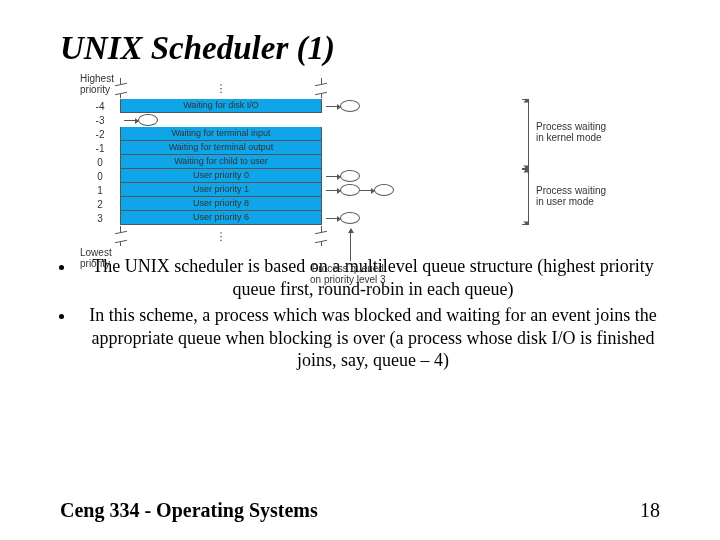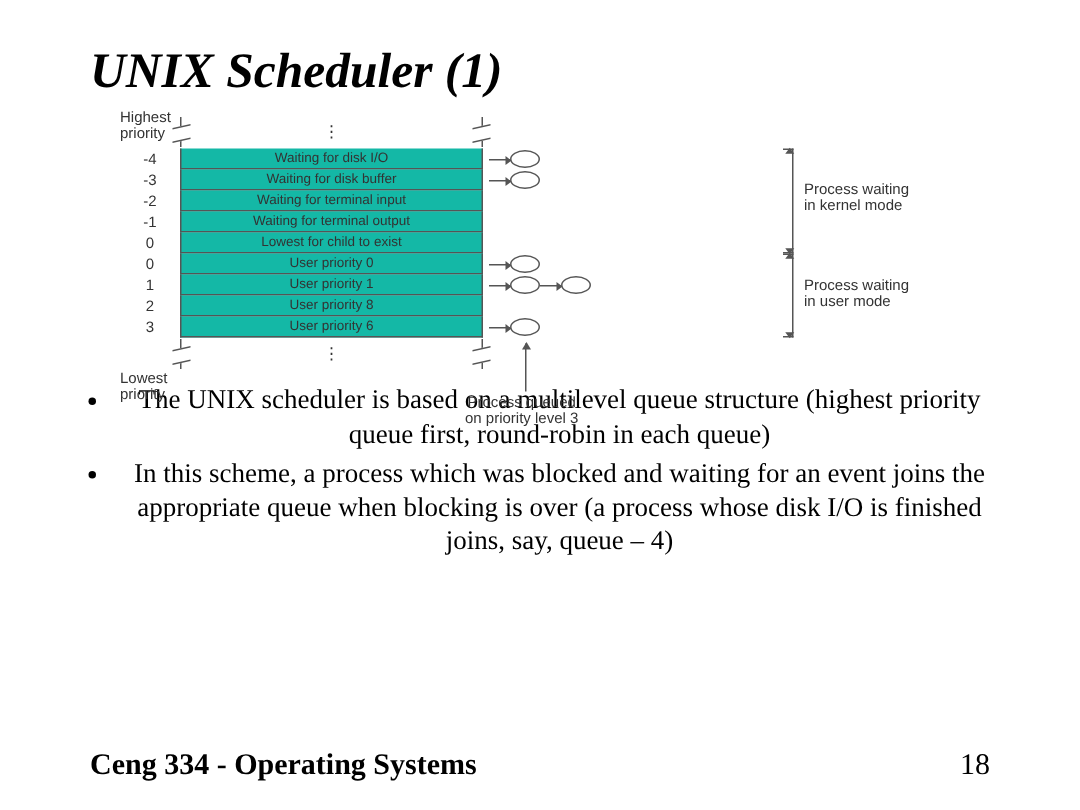--- a/index.html
+++ b/index.html
@@ -47,21 +47,21 @@
   }
   .dg-cell {
     width: 200px;
     border: 1px solid #555;
     border-top: none;
     height: 13px;
     line-height: 12px;
     text-align: center;
     font-size: 9px;
     flex-shrink: 0;
-    background: #14b8a6;
+    background: #0ea5e9;
     position: relative;
   }
   .dg-cell.first { border-top: 1px solid #555; }
   .dg-cell.gap {
     border-left: 1px solid #555;
     border-right: 1px solid #555;
     border-top: none;
     border-bottom: none;
     height: 20px;
     position: relative;
@@ -195,39 +195,38 @@
         <div class="dg-row">
           <div class="dg-num">-4</div>
           <div class="dg-cell">Waiting for disk I/O</div>
           <div class="dg-chain">
             <div class="dg-link"></div>
             <div class="dg-oval"></div>
           </div>
         </div>
         <div class="dg-row">
           <div class="dg-num">-3</div>
-          <div class="dg-cell">Waiting for disk buffer</div>
           <div class="dg-chain">
             <div class="dg-link"></div>
             <div class="dg-oval"></div>
           </div>
         </div>
         <div class="dg-row">
           <div class="dg-num">-2</div>
           <div class="dg-cell">Waiting for terminal input</div>
           <div class="dg-chain"></div>
         </div>
         <div class="dg-row">
           <div class="dg-num">-1</div>
           <div class="dg-cell">Waiting for terminal output</div>
           <div class="dg-chain"></div>
         </div>
         <div class="dg-row">
           <div class="dg-num">0</div>
-          <div class="dg-cell">Lowest for child to exist</div>
+          <div class="dg-cell">Waiting for child to user</div>
           <div class="dg-chain"></div>
         </div>
         <div class="dg-row">
           <div class="dg-num">0</div>
           <div class="dg-cell">User priority 0</div>
           <div class="dg-chain">
             <div class="dg-link"></div>
             <div class="dg-oval"></div>
           </div>
         </div>

